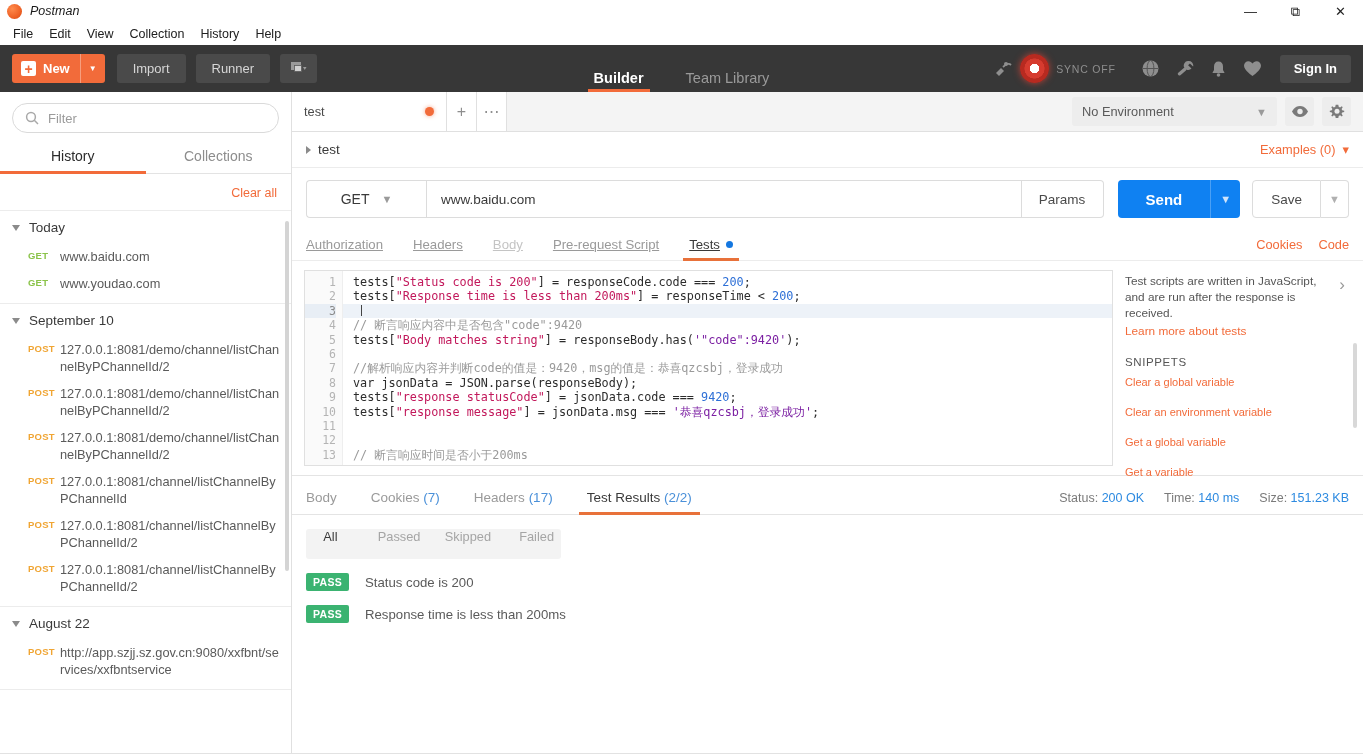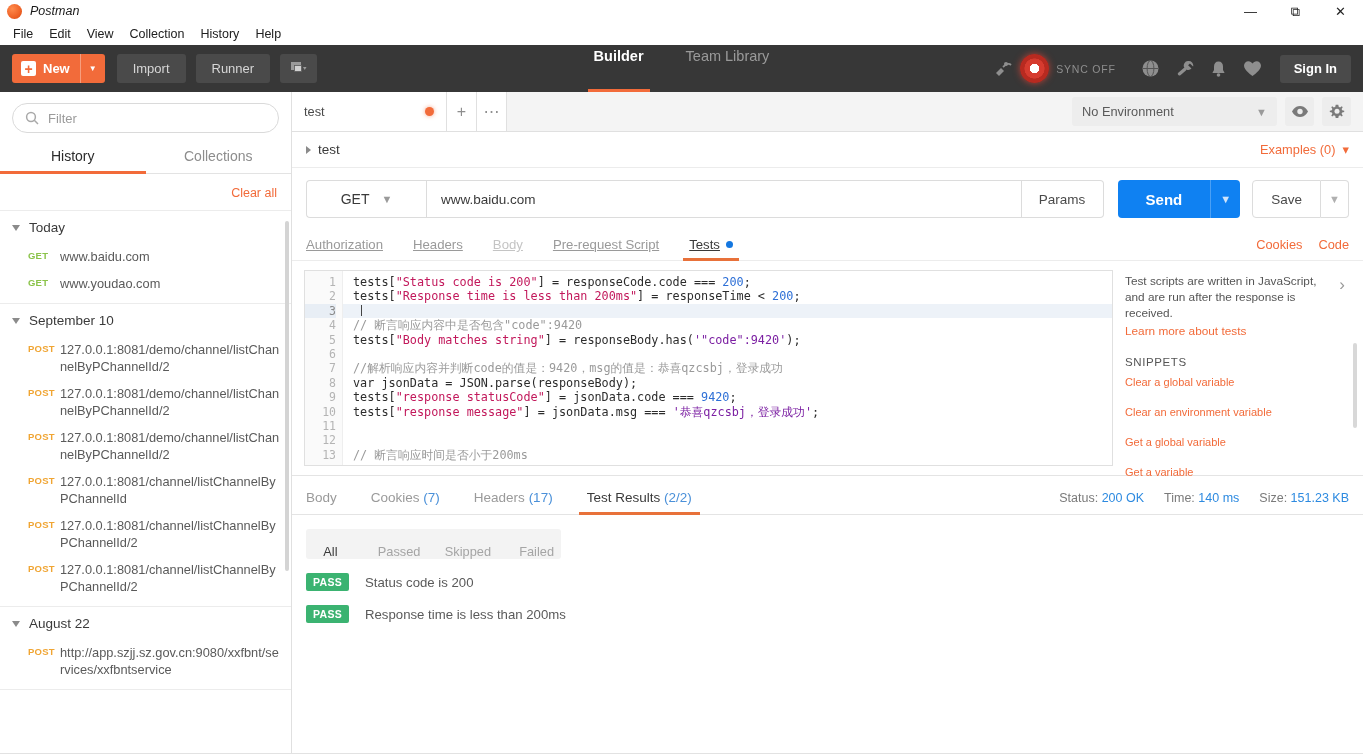--- a/index.html
+++ b/index.html
@@ -61,21 +61,21 @@
     margin-right: 10px;
   }
   .hbtn.icon-only { padding: 0 10px; }
 
   .centertabs {
     position: absolute; left: 0; right: 0; top: 0; height: 47px;
     display: flex; align-items: flex-end; justify-content: center; gap: 42px;
     pointer-events: none;
   }
   .centertabs .ctab {
-    pointer-events: auto; font-size: 14.5px; padding-bottom: 28px;
+    pointer-events: auto; font-size: 14.5px; padding-bottom: 6px;
     color: #9a9a9a; position: relative;
   }
   .centertabs .ctab.active { color: #fff; font-weight: bold; }
   .centertabs .ctab.active::after {
     content: ""; position: absolute; left: -6px; right: -6px; bottom: 0;
     height: 3px; background: #f26b3a;
   }
 
   .header-right { margin-left: auto; display: flex; align-items: center; gap: 0; }
   .hicon {
@@ -300,21 +300,21 @@
     content: ""; position: absolute; left: -8px; right: -8px; bottom: -1px;
     height: 3px; background: #e8713a;
   }
   .restab .cnt { color: #4a90d9; }
   .resptabs .stats { margin-left: auto; display: flex; gap: 20px; padding-bottom: 9px; font-size: 12.5px; }
   .stats .k { color: #7a7a7a; }
   .stats .v { color: #2d8ae0; }
 
   .filterpills {
     margin: 14px 0 0 14px; width: 255px; height: 30px; background: #f3f3f3;
-    border-radius: 3px; display: flex; align-items: flex-end; gap: 20px;
+    border-radius: 3px; display: flex; align-items: flex-start; gap: 20px;
   }
   .pill { flex: 1; text-align: center; font-size: 12.8px; color: #a5a5a5; }
   .pill.active { color: #3a3a3a; }
 
   .testrow { display: flex; align-items: center; padding: 14px 0 0 14px; }
   .passbadge {
     background: #3bb371; color: #fff; font-size: 10.5px; font-weight: bold;
     padding: 3px 7px; border-radius: 2px; letter-spacing: .3px; margin-right: 16px;
   }
   .testname { font-size: 13.2px; color: #5a5a5a; }

